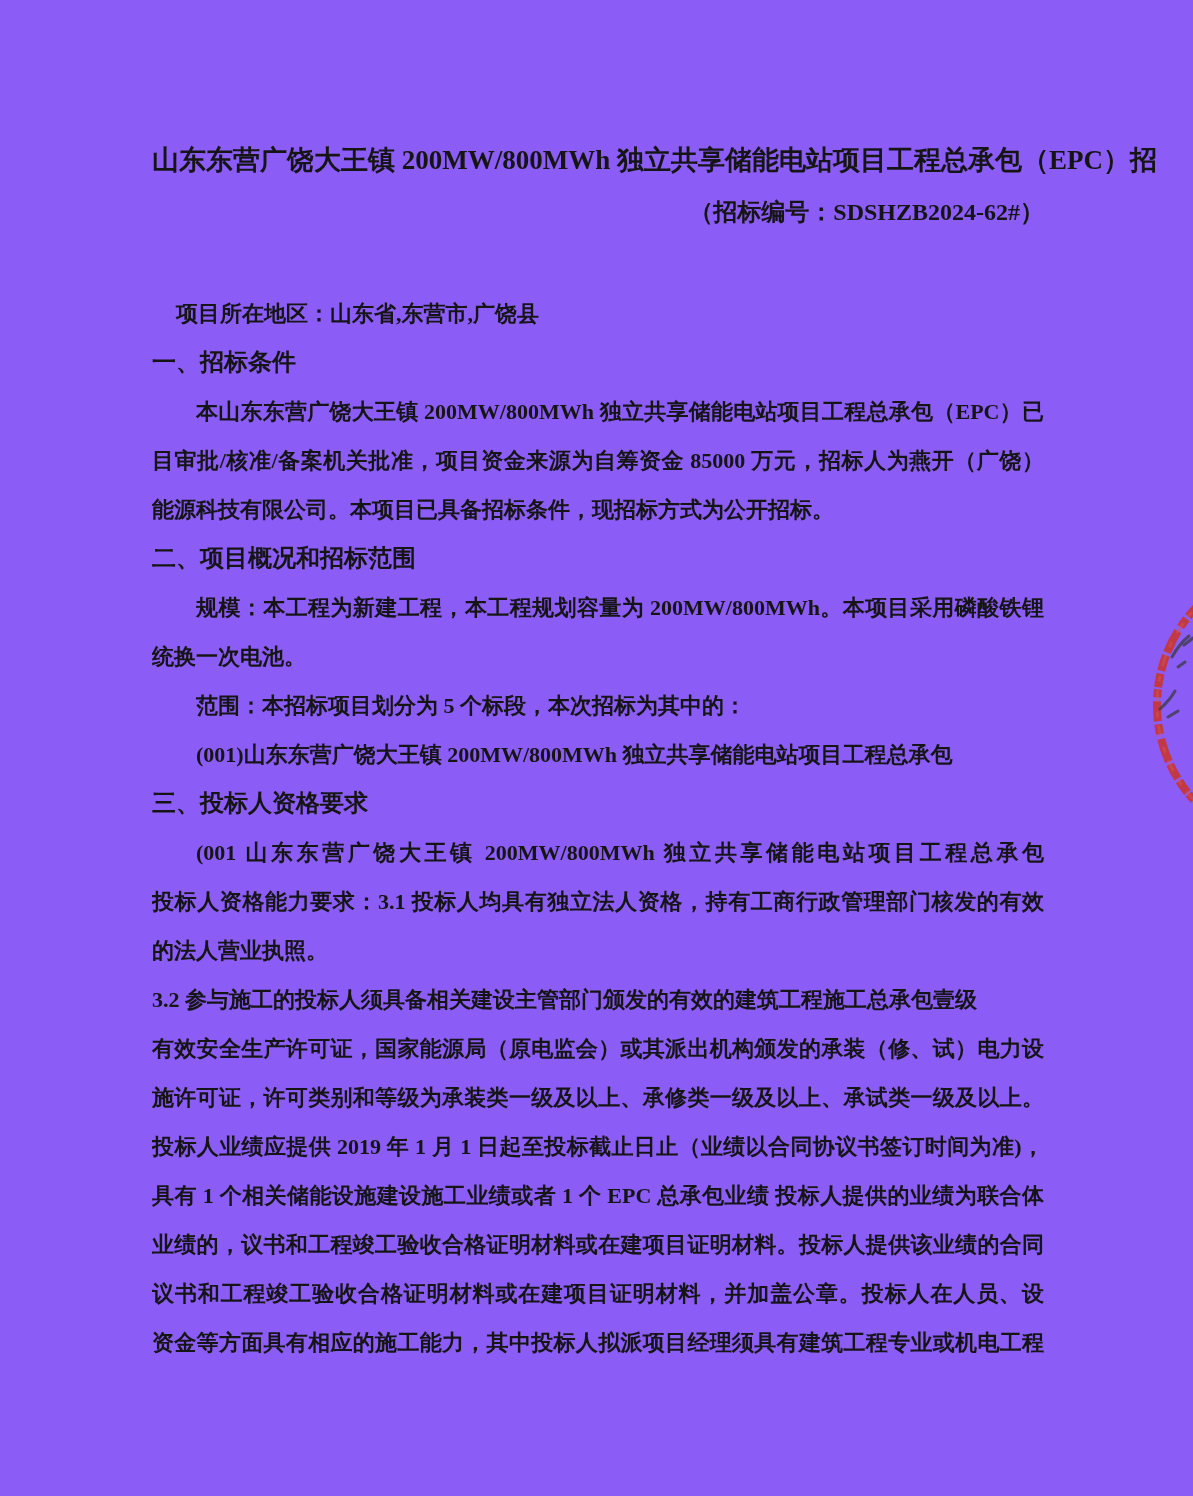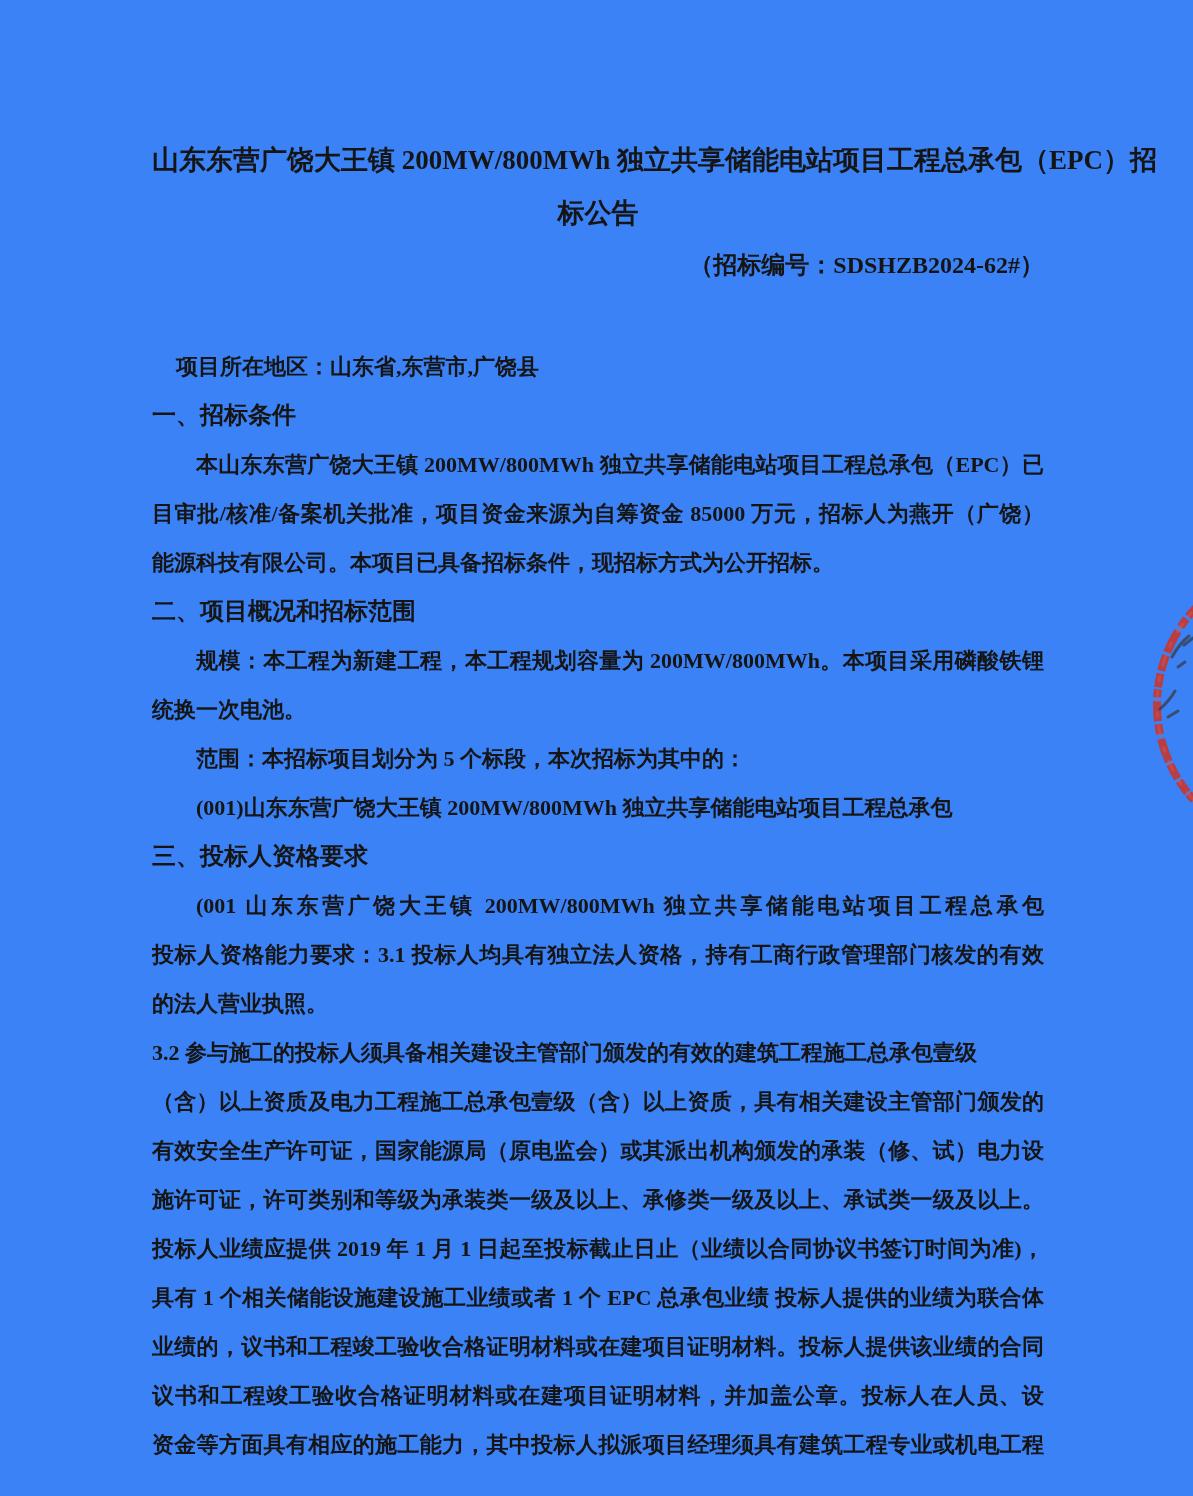--- a/index.html
+++ b/index.html
@@ -1,19 +1,19 @@
 <!DOCTYPE html>
 <html><head>
 <meta charset="utf-8">
 <style>
   html,body{margin:0;padding:0;background:#e8e8e8;}
   .page{
     position:relative;
     width:1193px;height:1496px;
-    background:#3b82f6;
+    background:#8b5cf6;
     overflow:hidden;
     color:#151515;
     font-family:"Liberation Serif","DejaVu Serif",serif;
     font-weight:700;
     margin:0 auto;
   }
   .content{
     position:absolute;
     left:152px;top:0;
     width:892px;
@@ -61,42 +61,40 @@
   }
 </style>
 </head>
 <body>
 
 <div class="page">
 
   <div class="content">
 
     <div class="title-line">山东东营广饶大王镇 200MW/800MWh 独立共享储能电站项目工程总承包（EPC）招</div>
-    <div class="title-line">标公告</div>
     <div class="bidno">（招标编号：SDSHZB2024-62#）</div>
 
     <div class="location">项目所在地区：山东省,东营市,广饶县</div>
 
     <div class="sec-heading">一、招标条件</div>
     <div class="line fill ind">本山东东营广饶大王镇 200MW/800MWh 独立共享储能电站项目工程总承包（EPC）已由项</div>
     <div class="line fill">目审批/核准/备案机关批准，项目资金来源为自筹资金 85000 万元，招标人为燕开（广饶）</div>
     <div class="line">能源科技有限公司。本项目已具备招标条件，现招标方式为公开招标。</div>
 
     <div class="sec-heading">二、项目概况和招标范围</div>
     <div class="line fill ind">规模：本工程为新建工程，本工程规划容量为 200MW/800MWh。本项目采用磷酸铁锂电</div>
     <div class="line">统换一次电池。</div>
     <div class="line ind">范围：本招标项目划分为 5 个标段，本次招标为其中的：</div>
     <div class="line ind">(001)山东东营广饶大王镇 200MW/800MWh 独立共享储能电站项目工程总承包（EPC）；</div>
 
     <div class="sec-heading">三、投标人资格要求</div>
     <div class="line fill ind">(001 山东东营广饶大王镇 200MW/800MWh 独立共享储能电站项目工程总承包（EPC）)的</div>
     <div class="line fill">投标人资格能力要求：3.1 投标人均具有独立法人资格，持有工商行政管理部门核发的有效</div>
     <div class="line">的法人营业执照。</div>
     <div class="line">3.2 参与施工的投标人须具备相关建设主管部门颁发的有效的建筑工程施工总承包壹级</div>
-    <div class="line fill">（含）以上资质及电力工程施工总承包壹级（含）以上资质，具有相关建设主管部门颁发的</div>
     <div class="line fill">有效安全生产许可证，国家能源局（原电监会）或其派出机构颁发的承装（修、试）电力设</div>
     <div class="line fill">施许可证，许可类别和等级为承装类一级及以上、承修类一级及以上、承试类一级及以上。</div>
     <div class="line fill">投标人业绩应提供 2019 年 1 月 1 日起至投标截止日止（业绩以合同协议书签订时间为准)，</div>
     <div class="line fill">具有 1 个相关储能设施建设施工业绩或者 1 个 EPC 总承包业绩 投标人提供的业绩为联合体</div>
     <div class="line fill">业绩的，议书和工程竣工验收合格证明材料或在建项目证明材料。投标人提供该业绩的合同协</div>
     <div class="line fill">议书和工程竣工验收合格证明材料或在建项目证明材料，并加盖公章。投标人在人员、设备、</div>
     <div class="line fill">资金等方面具有相应的施工能力，其中投标人拟派项目经理须具有建筑工程专业或机电工程</div>
 
   </div>
 

